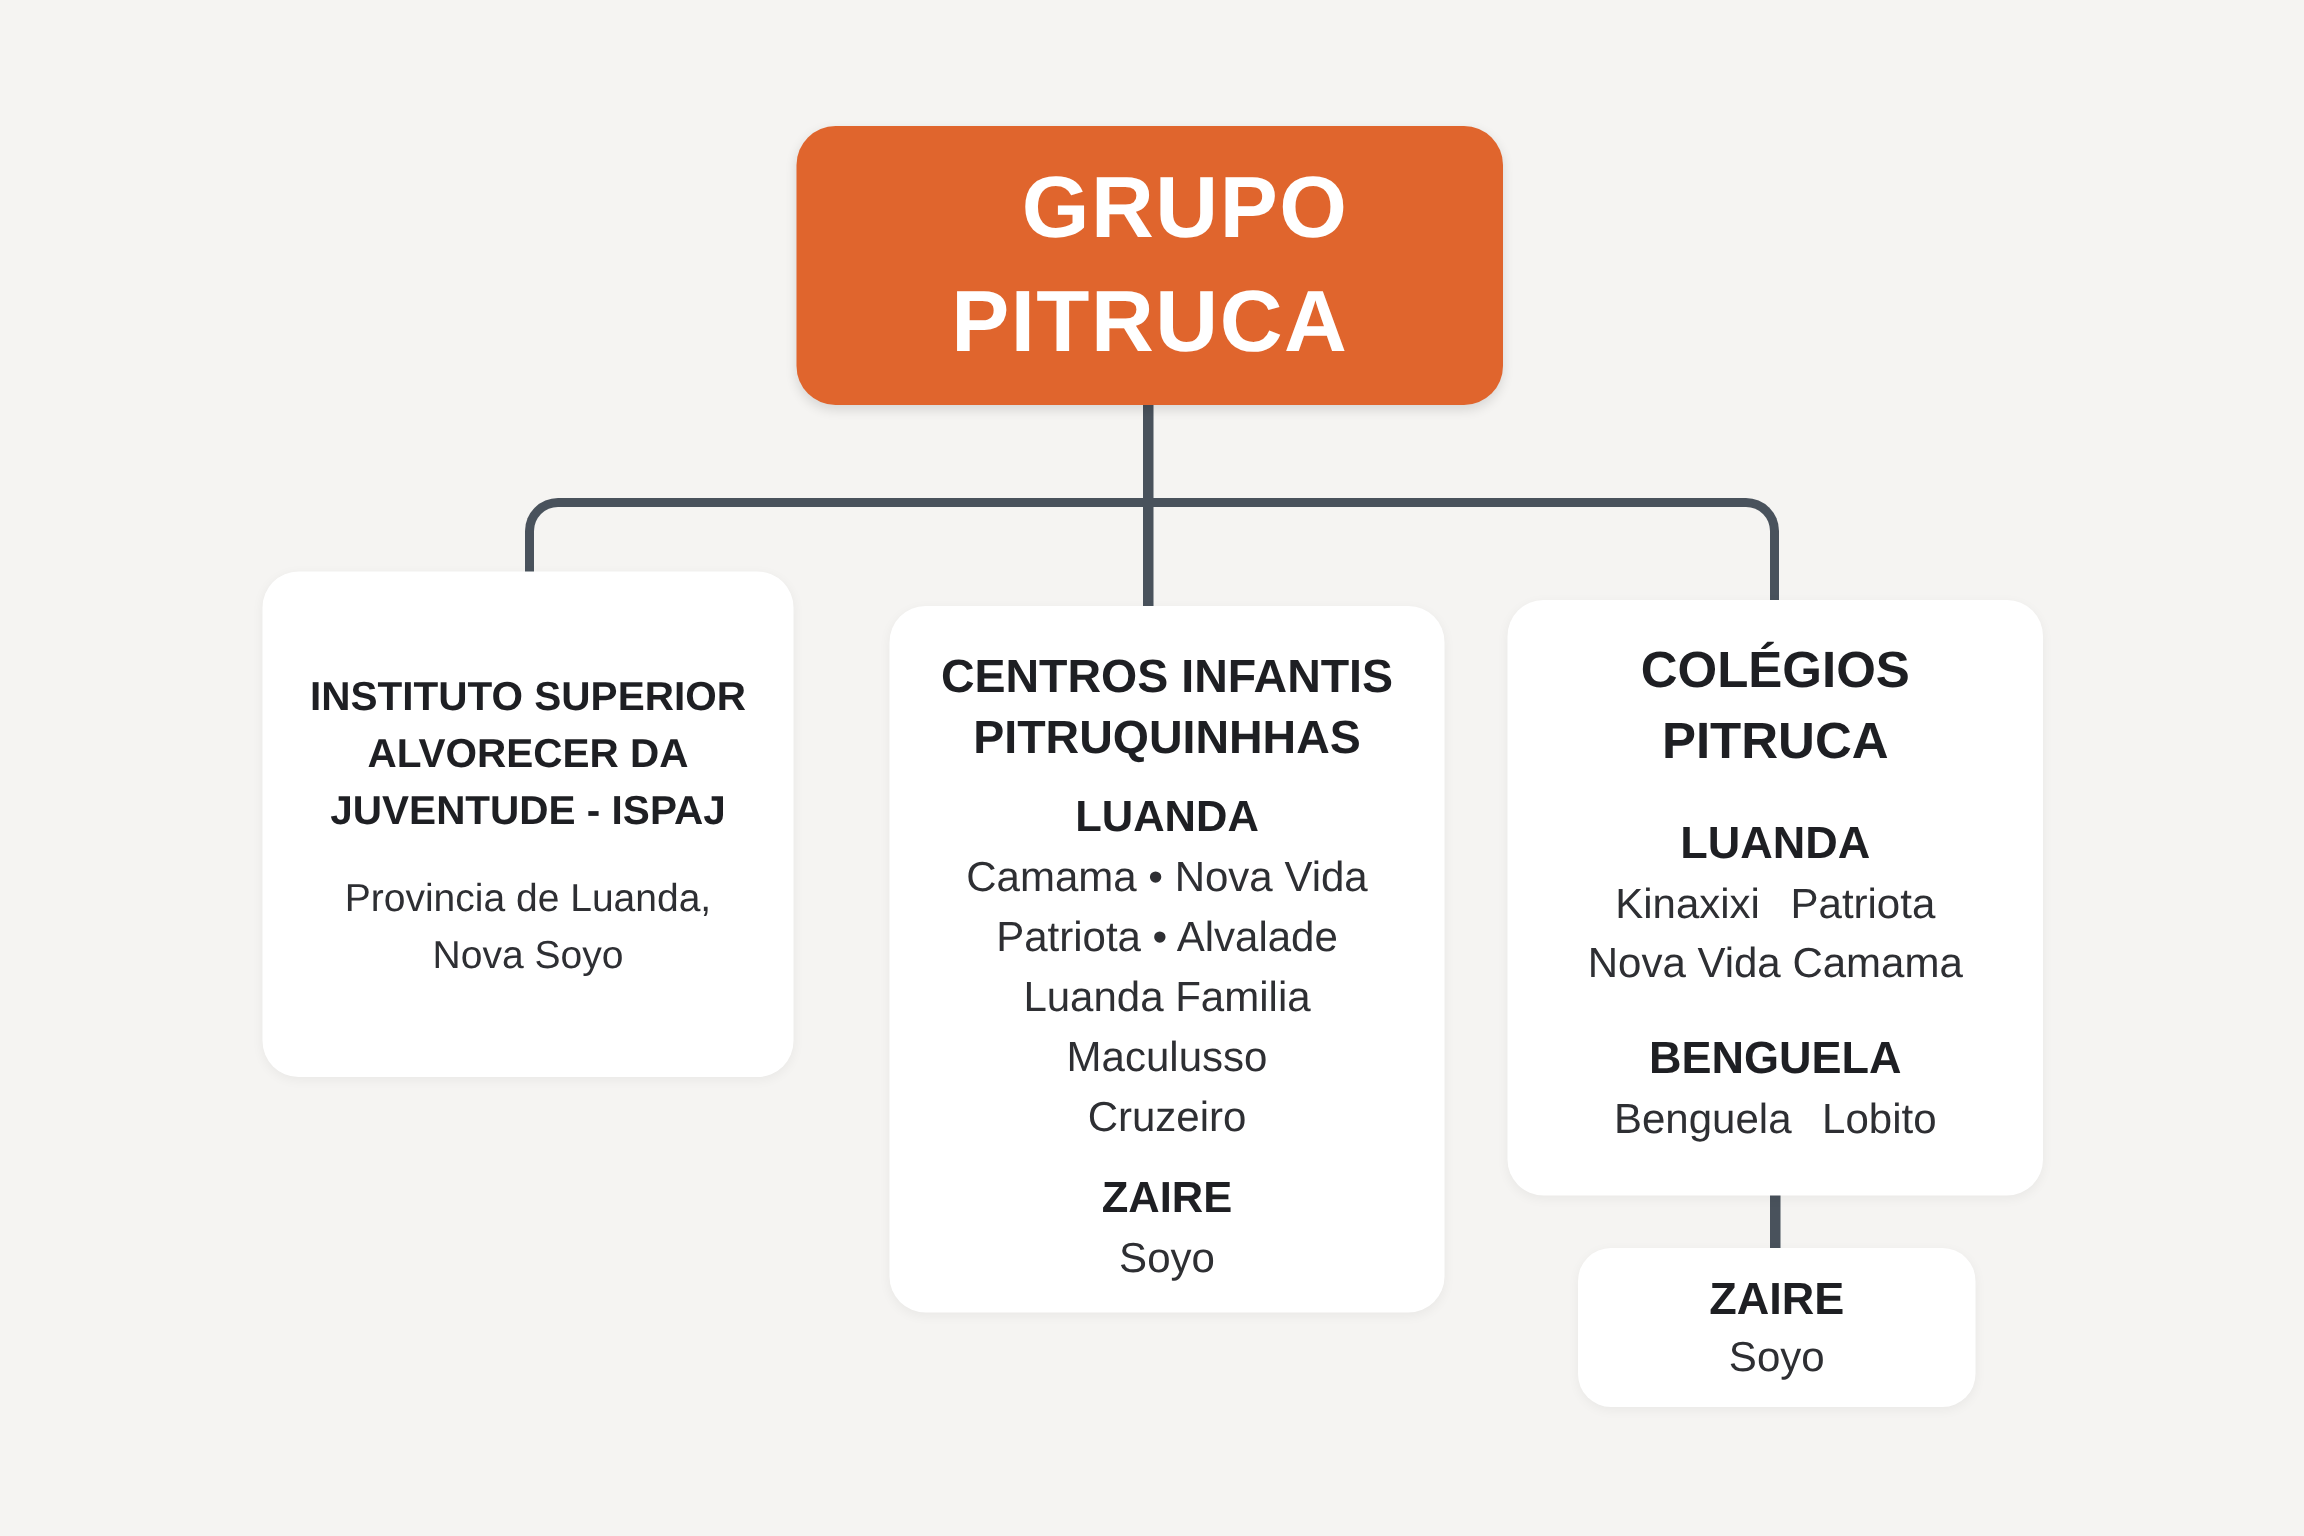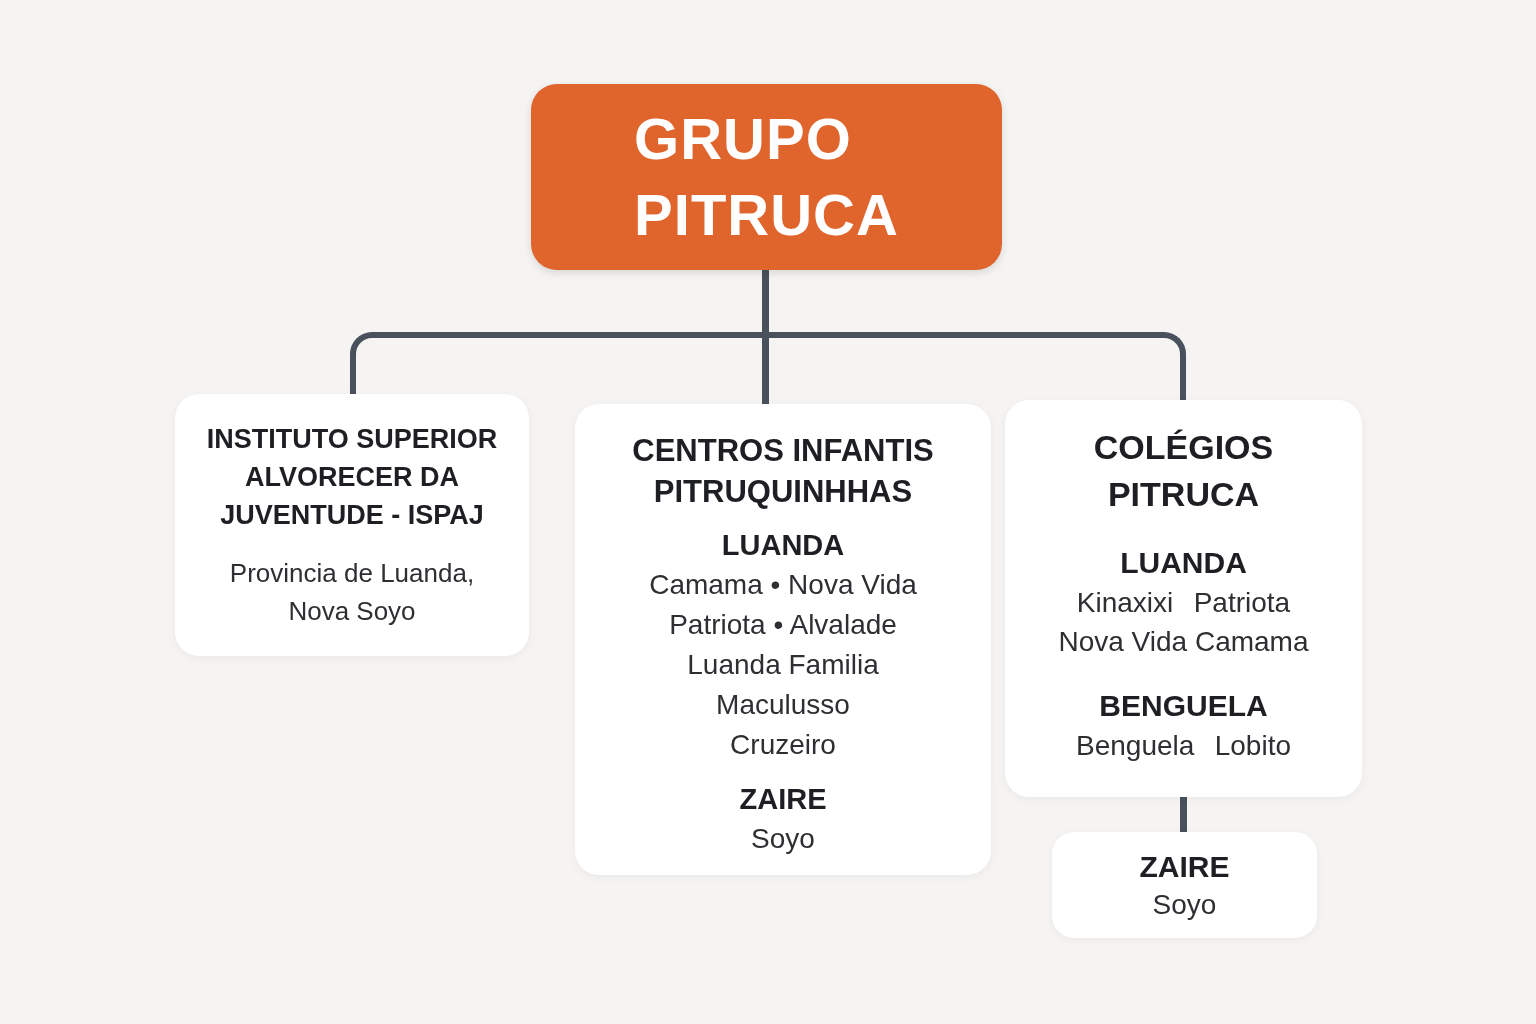--- a/index.html
+++ b/index.html
@@ -36,21 +36,21 @@
     align-items: center; justify-content: center;
     box-shadow: 0 3px 8px rgba(0,0,0,0.12);
     z-index: 3;
   }
   .root-title {
     color: var(--root-text);
     font-size: 58px;
     font-weight: 700;
     line-height: 76px;
     letter-spacing: 1px;
-    text-align: left;
+    text-align: right;
   }
 
   
   .connector { position: absolute; z-index: 1; }
   .stem-center {
     left: 762px; top: 268px;
     width: 7px; height: 140px;
     background: var(--line);
   }
   .rail {
@@ -78,30 +78,30 @@
     display: flex; flex-direction: column;
     align-items: center;
     text-align: center;
     color: var(--body);
   }
   .card-title { font-weight: 700; color: var(--heading); }
   .section-heading { font-weight: 700; color: var(--heading); font-size: 29px; line-height: 40px; }
   .line { font-size: 28px; line-height: 40px; color: var(--body); }
 
   .card-ispaj {
-    left: 175px; top: 394px;
-    width: 354px; height: 262px;
+    left: 175px; top: 381px;
+    width: 354px; height: 337px;
     justify-content: center;
   }
   .card-ispaj .card-title { font-size: 27px; line-height: 38px; }
   .card-ispaj .card-body { margin-top: 20px; font-size: 26px; line-height: 38px; }
 
   .card-centros {
-    left: 575px; top: 404px;
-    width: 416px; height: 471px;
+    left: 593px; top: 404px;
+    width: 370px; height: 471px;
     padding-top: 26px;
   }
   .card-centros .card-title { font-size: 31px; line-height: 41px; }
   .card-centros .section-heading.first { margin-top: 13px; }
   .card-centros .section-heading.second { margin-top: 14px; }
 
   .card-colegios {
     left: 1005px; top: 400px;
     width: 357px; height: 397px;
     padding-top: 24px;

